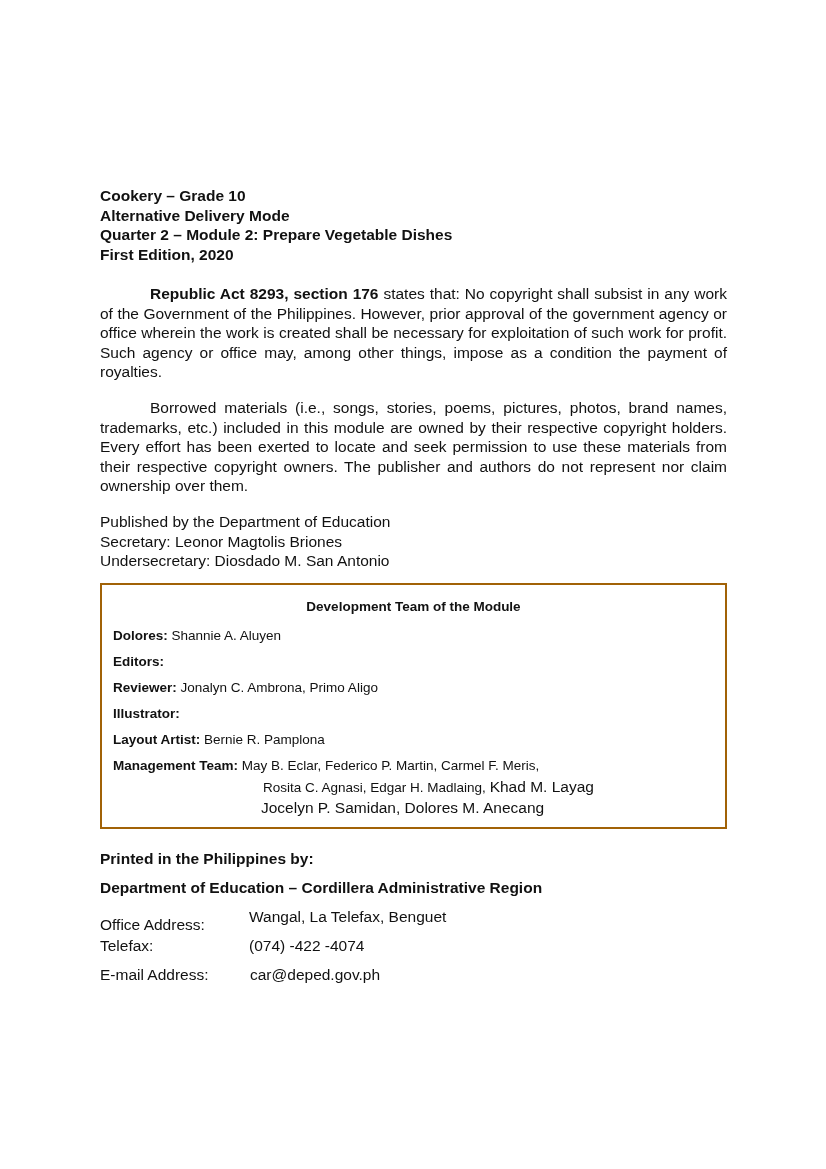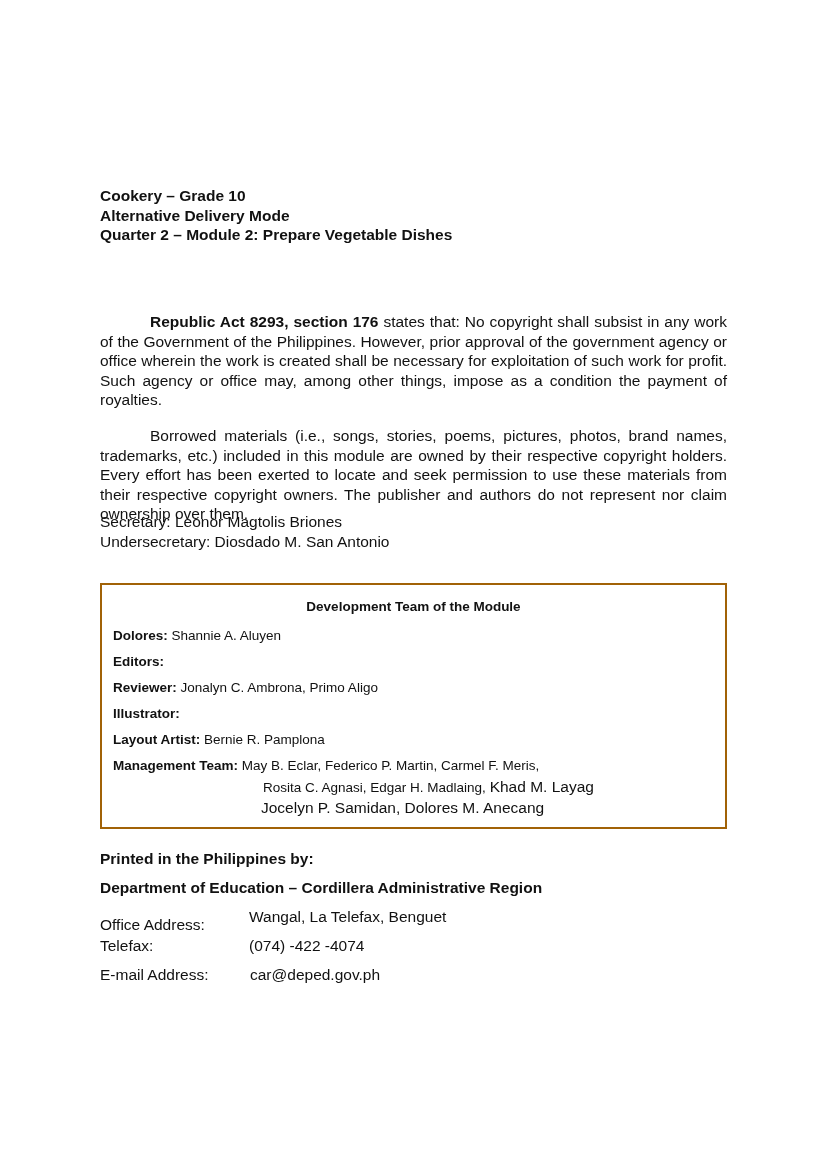--- a/index.html
+++ b/index.html
@@ -5,21 +5,21 @@
     html, body { margin: 0; padding: 0; background: #ffffff; }
     body {
       width: 826px; height: 1169px; position: relative; overflow: hidden;
       font-family: "Liberation Sans", sans-serif; color: #111111;
     }
     .page { position: absolute; left: 0; top: 0; width: 826px; height: 849px; }
 
     .title-block { position: absolute; left: 100px; top: 186px; font-weight: bold; font-size: 15.5px; line-height: 19.5px; }
     .title-block div { white-space: nowrap; }
 
-    .para { position: absolute; left: 100px; width: 627px; font-size: 15.5px; line-height: 19.5px; text-align: justify; margin-top: 28px; }
+    .para { position: absolute; left: 100px; width: 627px; font-size: 15.5px; line-height: 19.5px; text-align: justify; }
     .para .indent { display: inline-block; width: 50px; }
     .para b { font-weight: bold; }
     #para1 { top: 284px; }
     #para2 { top: 398px; }
 
     .published { position: absolute; left: 100px; top: 512px; font-size: 15.5px; line-height: 19.5px; }
     .published div { white-space: nowrap; }
 
     .team-box {
       position: absolute; left: 100px; top: 583px; width: 623px; height: 242px;
@@ -40,27 +40,29 @@
   </style>
 </head>
 <body>
 
 <div class="page">
 
   <div class="title-block">
     <div>Cookery – Grade 10</div>
     <div>Alternative Delivery Mode</div>
     <div>Quarter 2 – Module 2: Prepare Vegetable Dishes</div>
+    <div>First Edition, 2020</div>
   </div>
 
   <div class="para" id="para1"><span class="indent"></span><b>Republic Act 8293, section 176</b><span> states that: No copyright shall subsist in any work of the Government of the Philippines. However, prior approval of the government agency or office wherein the work is created shall be necessary for exploitation of such work for profit. Such agency or office may, among other things, impose as a condition the payment of royalties.</span></div>
 
   <div class="para" id="para2"><span class="indent"></span><span>Borrowed materials (i.e., songs, stories, poems, pictures, photos, brand names, trademarks, etc.) included in this module are owned by their respective copyright holders. Every effort has been exerted to locate and seek permission to use these materials from their respective copyright owners. The publisher and authors do not represent nor claim ownership over them.</span></div>
 
   <div class="published">
+    <div>Published by the Department of Education</div>
     <div>Secretary: Leonor Magtolis Briones</div>
     <div>Undersecretary: Diosdado M. San Antonio</div>
   </div>
 
   <div class="team-box">
     <div class="team-title">Development Team of the Module</div>
     <div class="team-row" style="top:43px;"><b>Dolores:</b><span> Shannie A. Aluyen</span></div>
     <div class="team-row" style="top:69px;"><b>Editors:</b></div>
     <div class="team-row" style="top:95px;"><b>Reviewer:</b><span> Jonalyn C. Ambrona, Primo Aligo</span></div>
     <div class="team-row" style="top:121px;"><b>Illustrator:</b></div>

